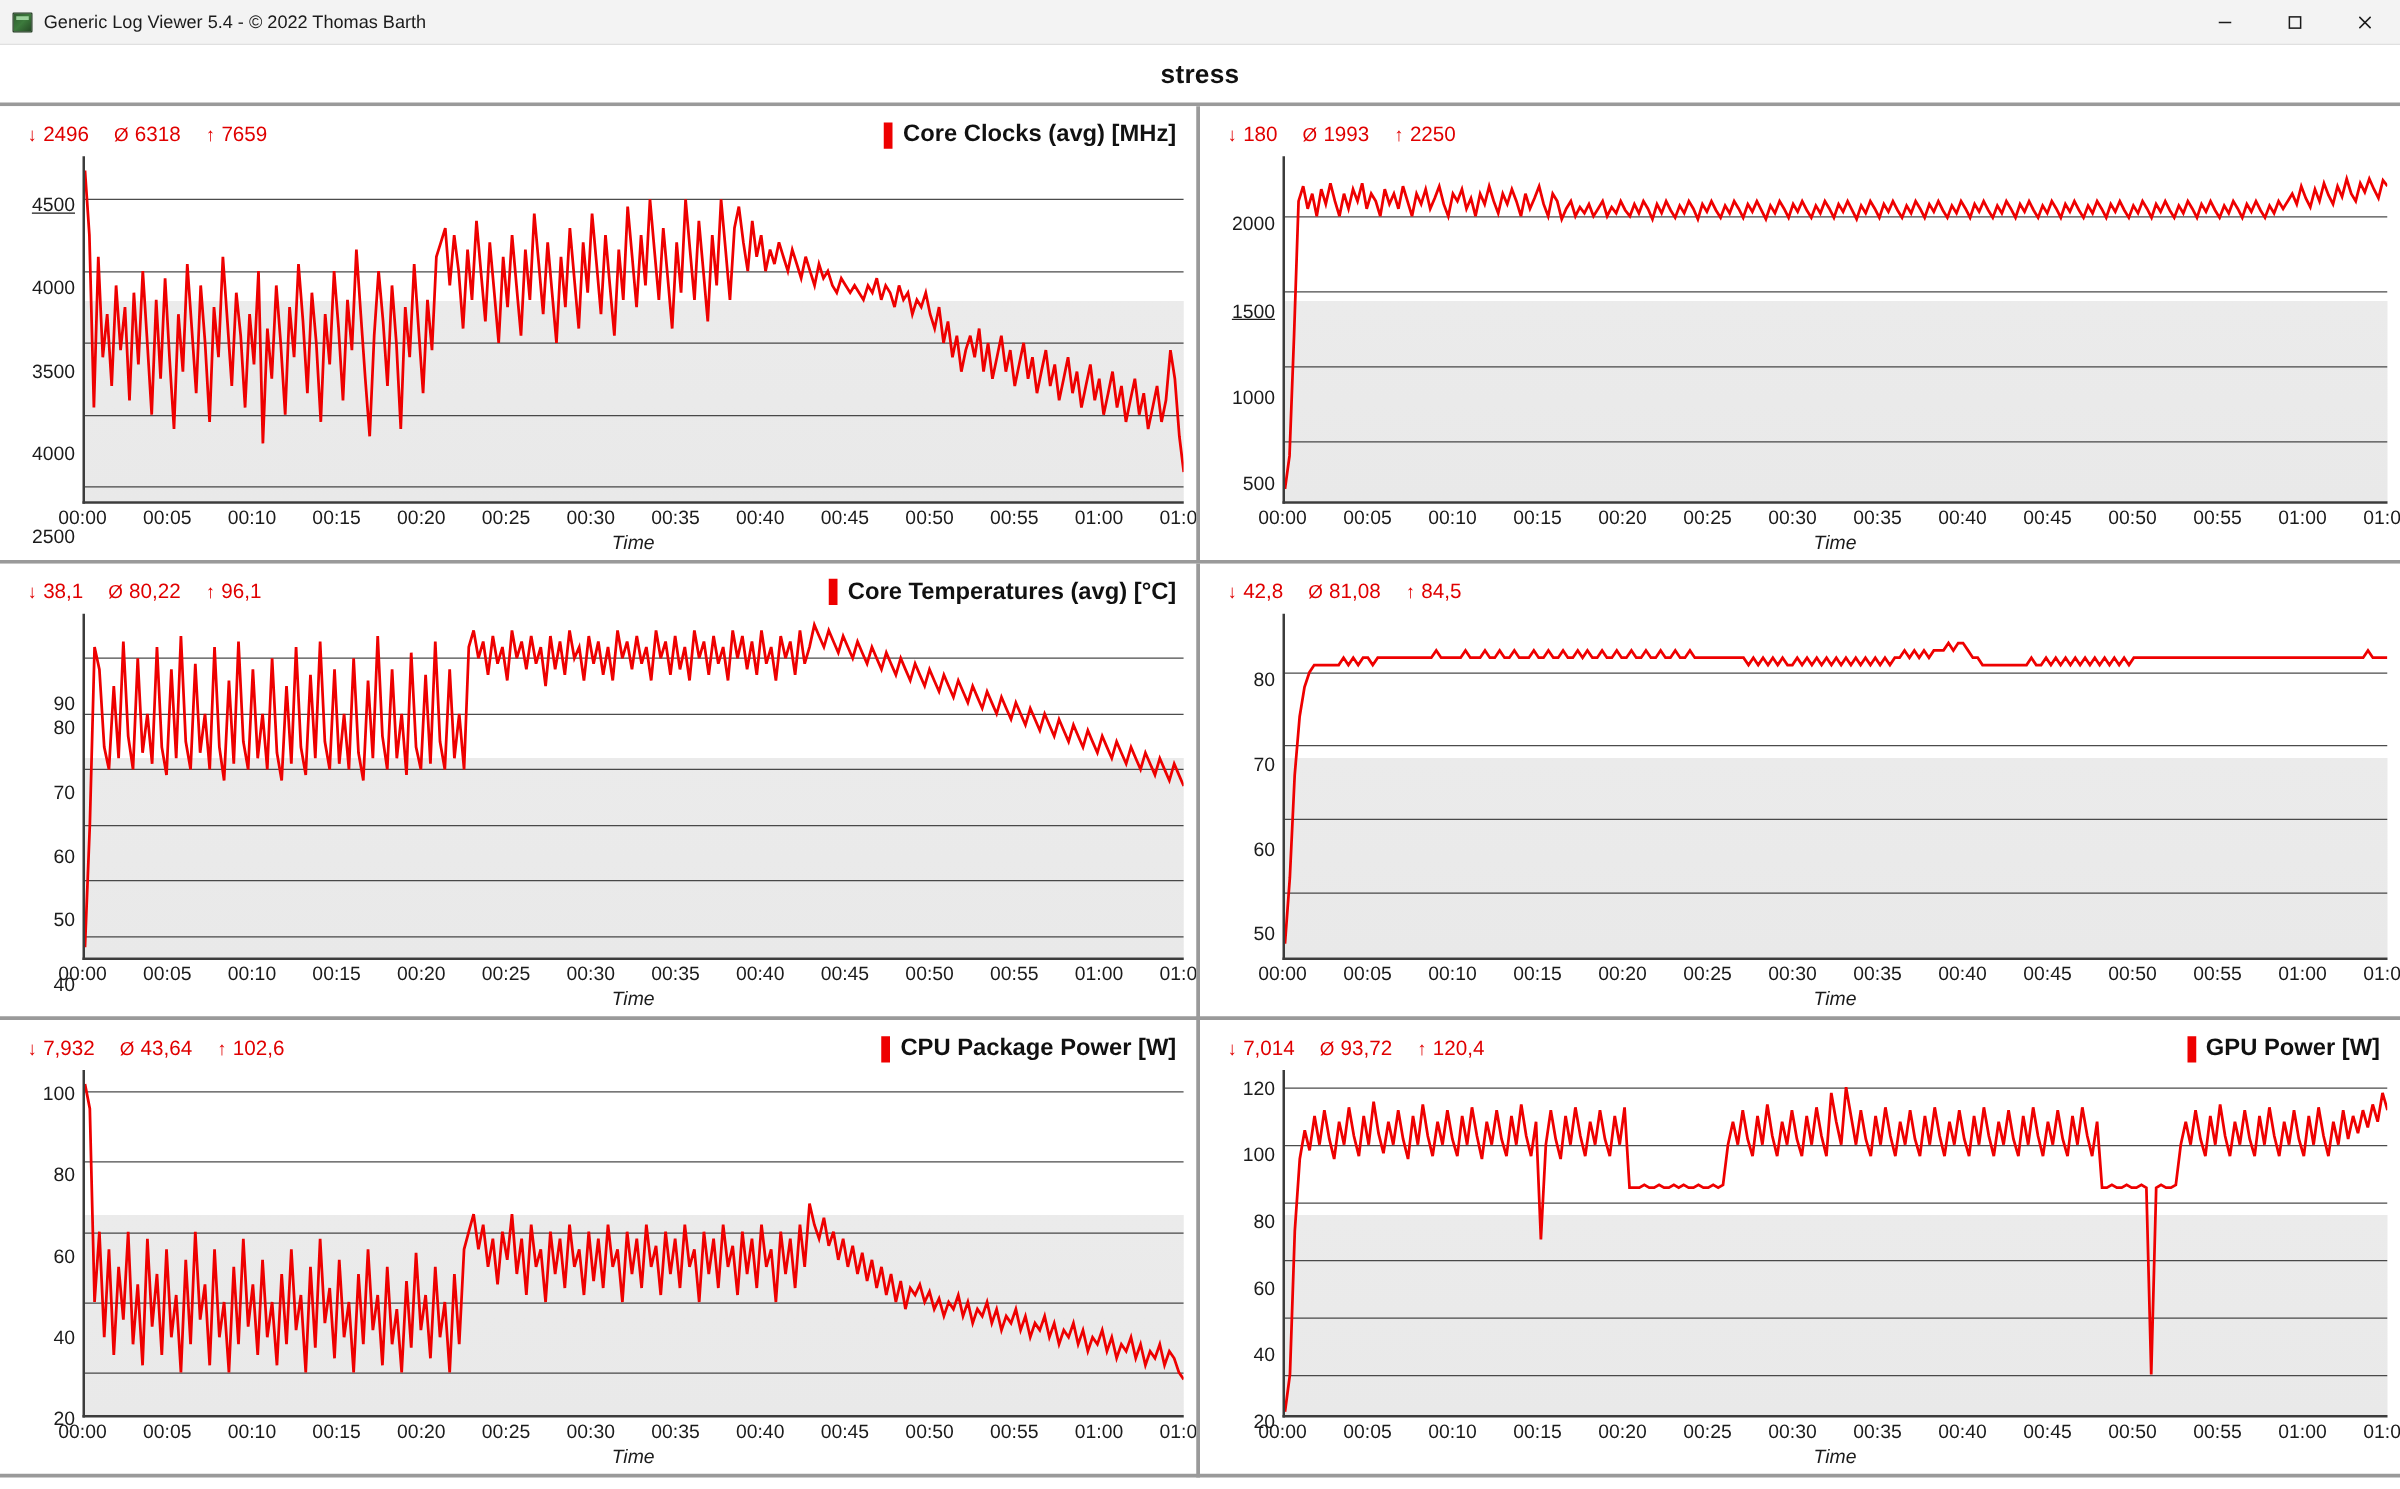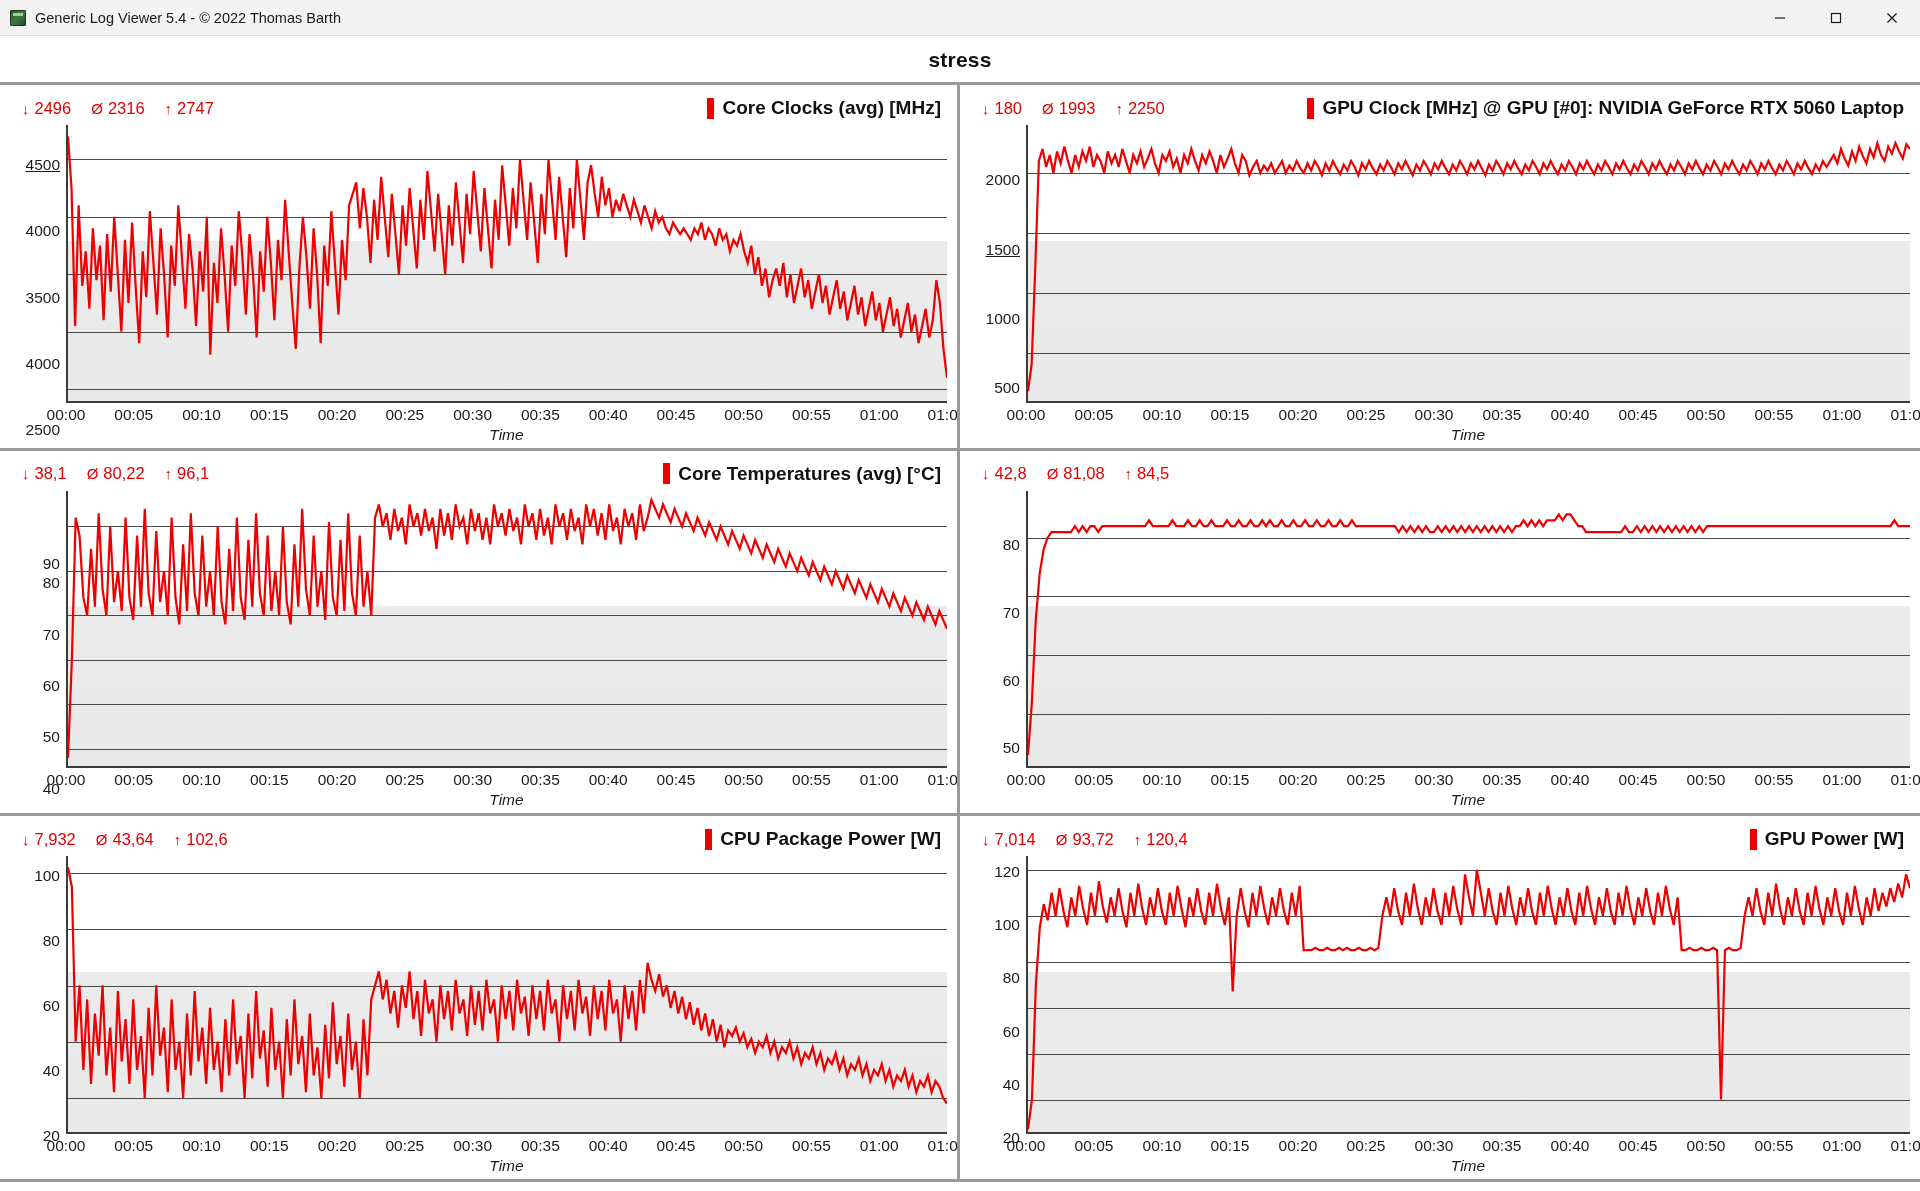--- a/index.html
+++ b/index.html
@@ -187,25 +187,25 @@
 <div class="grid" id="grid">
     <div class="panel">
       <div class="panel-head">
         <div class="stats">
           <div class="stat">
             <span class="sym">↓</span>
             <span>2496</span>
           </div>
           <div class="stat">
             <span class="sym">Ø</span>
-            <span>2316</span>
+            <span>6318</span>
           </div>
           <div class="stat">
             <span class="sym">↑</span>
-            <span>2747</span>
+            <span>7659</span>
           </div>
         </div>
         <div class="series-label">
           <span class="swatch" style="background: rgb(238, 0, 0);"></span>
           <span>Core Clocks (avg) [MHz]</span>
         </div>
       </div>
       <div class="plot-wrap">
         <div class="ylabels">
           <span style="top: calc(95.8333%);">2500</span>
@@ -254,24 +254,20 @@
           </div>
           <div class="stat">
             <span class="sym">Ø</span>
             <span>1993</span>
           </div>
           <div class="stat">
             <span class="sym">↑</span>
             <span>2250</span>
           </div>
         </div>
-        <div class="series-label">
-          <span class="swatch" style="background: rgb(238, 0, 0);"></span>
-          <span>GPU Clock [MHz] @ GPU [#0]: NVIDIA GeForce RTX 5060 Laptop</span>
-        </div>
       </div>
       <div class="plot-wrap">
         <div class="ylabels">
           <span style="top: calc(82.6087%);">500</span>
           <span style="top: calc(60.8696%);">1000</span>
           <span style="top: calc(39.1304%); text-decoration: underline;">1500</span>
           <span style="top: calc(17.3913%);">2000</span>
         </div>
         <div class="plot-col">
           <div class="plot">

